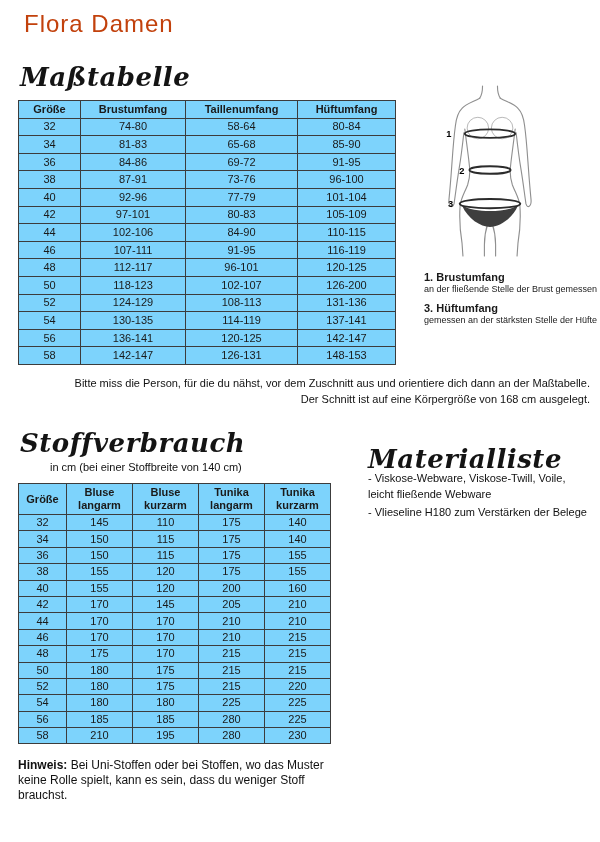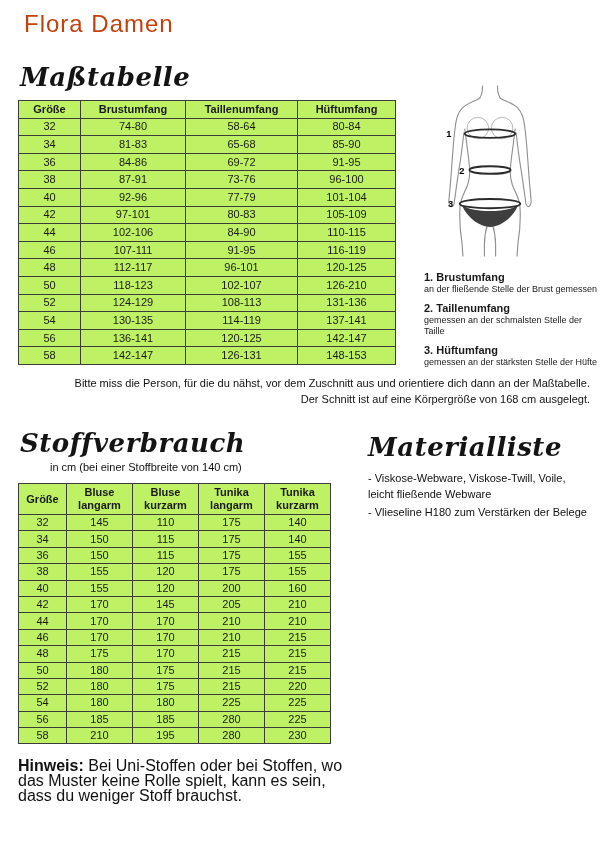--- a/index.html
+++ b/index.html
@@ -4,42 +4,42 @@
 <style>
   * { margin:0; padding:0; box-sizing:border-box; }
   html,body { width:600px; height:842px; background:#ffffff; }
   body { position:relative; font-family:"Liberation Sans", sans-serif; color:#1a1a1a; overflow:hidden; }
   .abs { position:absolute; }
 
   .page-title { font-family:Liberation Sans, sans-serif; font-weight:400; font-size:24px; letter-spacing:1px; color:#c2410c; }
   .section-heading { font-family:"DejaVu Serif", serif; font-weight:700; font-size:26px; letter-spacing:0.5px; color:#141414;font-style:italic; }
   .subtitle { font-size:11px; color:#111;padding-left:30px; }
 
-  table { border-collapse:collapse; table-layout:fixed; background:#bef264; }
+  table { border-collapse:collapse; table-layout:fixed; background:#7dd3fc; }
   th, td { border:1px solid #3c3c3c; text-align:center; vertical-align:middle;
            font-size:11px; line-height:13px; padding:0 3px; }
   th { font-weight:700; white-space:pre-line; }
 
   #size-table { width:377px; }
   #size-table tr { height:17.6px; }
 
   #fabric-table { width:312px; }
   #fabric-table thead tr { height:31px; }
   #fabric-table tbody tr { height:16.4px; }
 
   .body-text { font-size:11px; line-height:15.5px; color:#111; white-space:pre-line;text-align:right; }
 
   .legend-item { margin-bottom:7px; }
   .legend-label { font-size:11px; font-weight:700; line-height:13px; }
   .legend-desc { font-size:9px; line-height:11px; color:#222; }
 
   .material-list { font-size:11px; line-height:16px; color:#111; }
   .material-item { white-space:pre-line; margin-bottom:2px; }
 
-  .hinweis { font-size:16px; line-height:15px; color:#111; }
+  .hinweis { font-size:12px; line-height:15px; color:#111; }
   .hinweis b { font-weight:700; }
 
   .figure-body { stroke:#8f8f8f; stroke-width:1.2; fill:none; stroke-linecap:round; }
   .figure-bust { stroke:#b3b3b3; stroke-width:1; fill:none; }
   .figure-band { stroke:#2b2b2b; stroke-width:2; fill:none; }
   .figure-num { font-family:"Liberation Sans", sans-serif; font-size:10px; font-weight:700; fill:#000; }
 </style>
 </head>
 <body>
 
@@ -114,21 +114,21 @@
       <tr>
         <td>48</td>
         <td>112-117</td>
         <td>96-101</td>
         <td>120-125</td>
       </tr>
       <tr>
         <td>50</td>
         <td>118-123</td>
         <td>102-107</td>
-        <td>126-210</td>
+        <td>126-200</td>
       </tr>
       <tr>
         <td>52</td>
         <td>124-129</td>
         <td>108-113</td>
         <td>131-136</td>
       </tr>
       <tr>
         <td>54</td>
         <td>130-135</td>
@@ -177,24 +177,20 @@
 
   <text class="figure-num" x="13" y="57">1</text>
   <text class="figure-num" x="27" y="96">2</text>
   <text class="figure-num" x="15" y="132">3</text>
 </svg>
 
 <div class="abs" style="left:424px; top:271px; width:175px;">
   <div class="legend-item">
     <div class="legend-label">1. Brustumfang</div>
     <div class="legend-desc">an der fließende Stelle der Brust gemessen</div>
-  </div>
-  <div class="legend-item">
-    <div class="legend-label">2. Taillenumfang</div>
-    <div class="legend-desc">gemessen an der schmalsten Stelle der Taille</div>
   </div>
   <div class="legend-item">
     <div class="legend-label">3. Hüftumfang</div>
     <div class="legend-desc">gemessen an der stärksten Stelle der Hüfte</div>
   </div>
 </div>
 
 <div class="abs body-text" style="left:18px; top:376px; width:572px;">Bitte miss die Person, für die du nähst, vor dem Zuschnitt aus und orientiere dich dann an der Maßtabelle.
 Der Schnitt ist auf eine Körpergröße von 168 cm ausgelegt.</div>
 
@@ -317,21 +313,21 @@
       <tr>
         <td>58</td>
         <td>210</td>
         <td>195</td>
         <td>280</td>
         <td>230</td>
       </tr>
     </tbody>
 </table>
 
-<div class="abs section-heading" style="left:368px; top:432px;">Materialliste</div>
+<div class="abs section-heading" style="left:368px; top:444px;">Materialliste</div>
 <div class="abs material-list" style="left:368px; top:470px; width:228px;">
   <div class="material-item">- Viskose-Webware, Viskose-Twill, Voile,
 leicht fließende Webware</div>
   <div class="material-item">- Vlieseline H180 zum Verstärken der Belege</div>
 </div>
 
 <div class="abs hinweis" style="left:18px; top:758px; width:332px;">
   <b>Hinweis:</b><span> Bei Uni-Stoffen oder bei Stoffen, wo das Muster keine Rolle spielt, kann es sein, dass du weniger Stoff brauchst.</span>
 </div>
 

